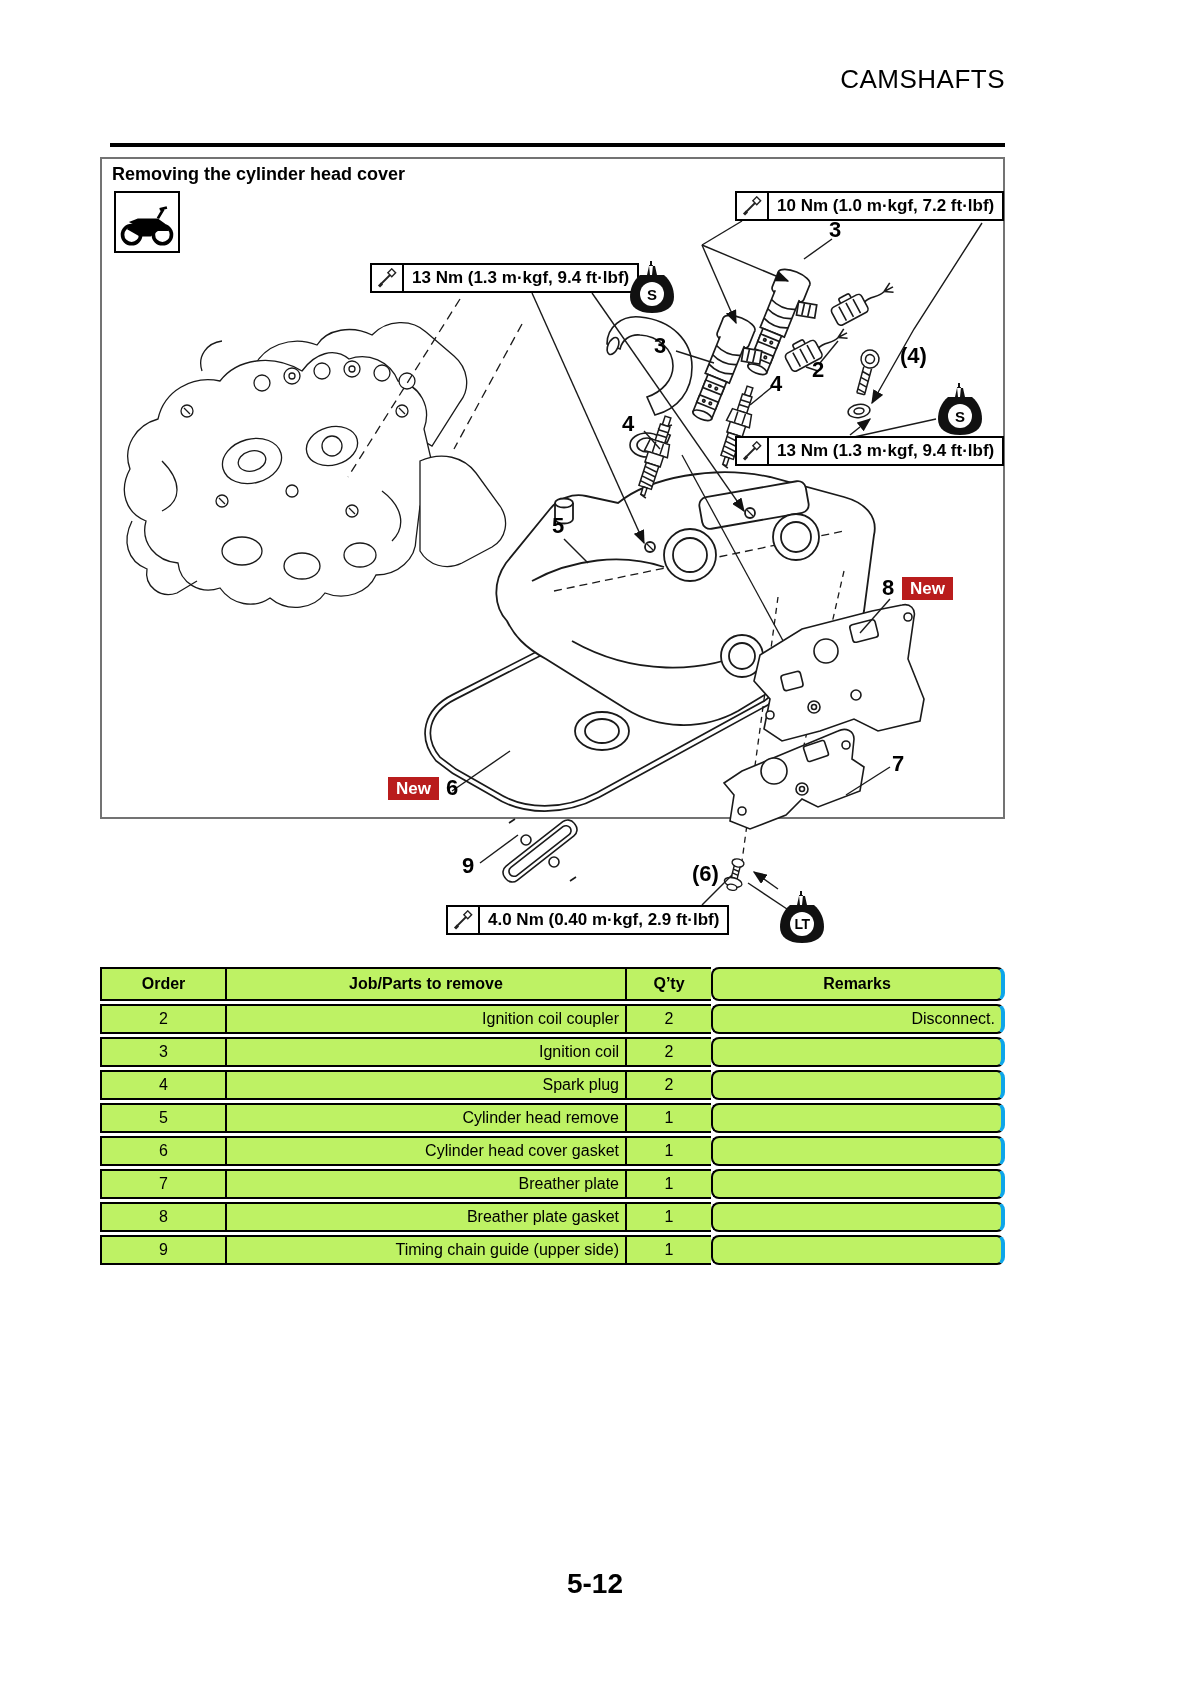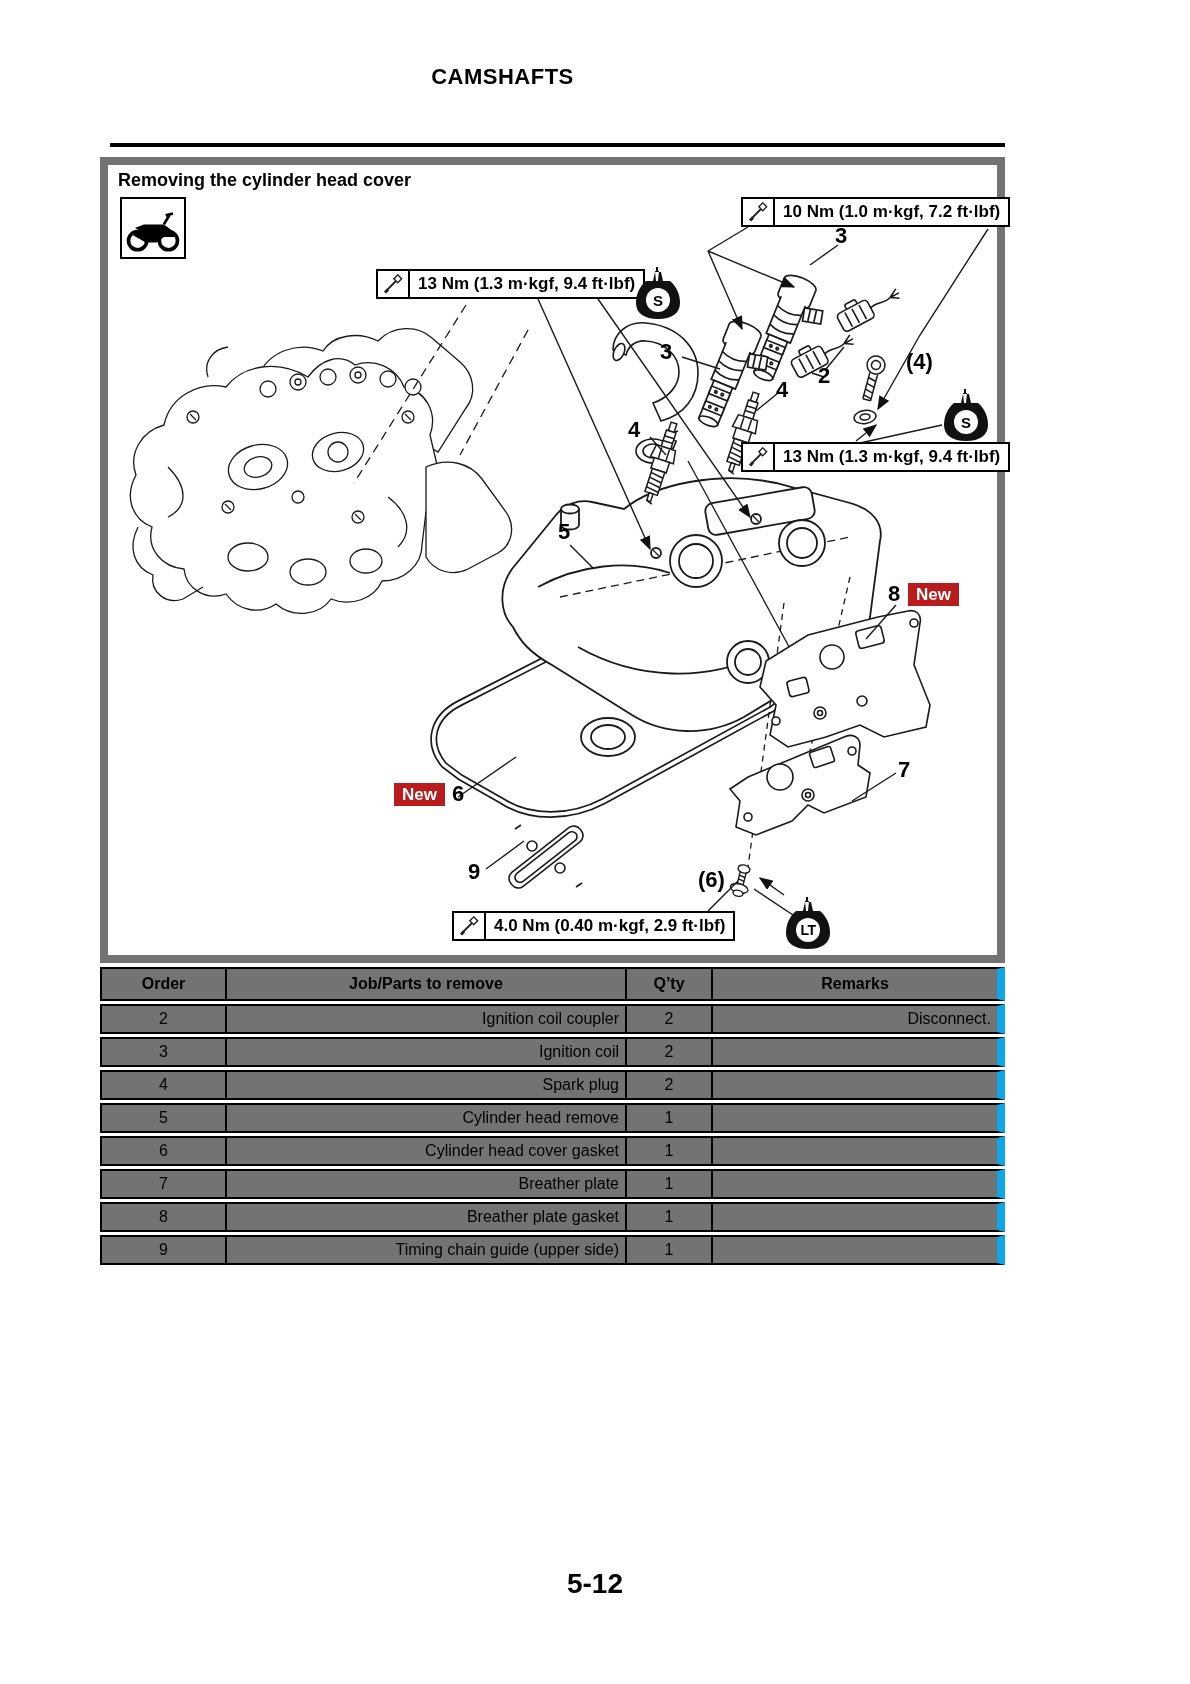--- a/index.html
+++ b/index.html
@@ -1,43 +1,43 @@
 <!DOCTYPE html>
 <html><head>
 <meta charset="utf-8">
 <style>
   html,body{margin:0;padding:0;background:#888;}
   .page{position:relative;width:1190px;height:1684px;background:#fff;margin:0 auto;
         font-family:"Liberation Sans",sans-serif;color:#000;overflow:hidden;}
-  .page-title{position:absolute;top:64px;left:0;width:1005px;text-align:center;
-        font-size:22px;font-weight:bold;letter-spacing:.5px;}
+  .page-title{position:absolute;top:64px;left:0;width:1005px;text-align:right;
+        font-size:26px;font-weight:normal;letter-spacing:.5px;}
   .title-rule{position:absolute;top:143px;left:110px;width:895px;height:4px;background:#000;}
-  .figure-box{position:absolute;left:100px;top:157px;width:905px;height:806px;
-        border:8px solid #737373;box-sizing:border-box;}
+  .figure-box{position:absolute;left:100px;top:157px;width:905px;height:662px;
+        border:2px solid #737373;box-sizing:border-box;}
   .fig-caption{position:absolute;left:10px;top:5px;font-size:18px;font-weight:bold;}
   .bike-box{position:absolute;left:12px;top:32px;width:66px;height:62px;border:2px solid #000;
         box-sizing:border-box;display:flex;align-items:center;justify-content:center;}
   .fig-art{position:absolute;left:0;top:0;width:901px;height:802px;}
   .torque-label{position:absolute;display:inline-flex;align-items:stretch;border:2px solid #000;
         background:#fff;height:30px;box-sizing:border-box;z-index:5;}
   .torque-icon{width:30px;border-right:2px solid #000;display:flex;align-items:center;justify-content:center;}
   .torque-text{display:flex;align-items:center;font-size:17px;font-weight:bold;padding:0 8px;white-space:nowrap;}
   .callout{position:absolute;font-size:22px;font-weight:bold;z-index:6;line-height:1;}
   .badge{position:absolute;background:#b91c1c;color:#fff;font-size:17px;font-weight:bold;
         padding:3px 8px;z-index:6;line-height:1;}
   .oilcan{position:absolute;width:44px;height:52px;z-index:5;}
   .oil-letter{position:absolute;left:10px;top:21px;width:24px;height:24px;background:#fff;
         border-radius:50%;display:flex;align-items:center;justify-content:center;
         font-size:15px;font-weight:bold;}
   .oil-letter.small{font-size:14px;letter-spacing:-.5px;}
   .parts-table{position:absolute;left:100px;top:964px;width:905px;border-collapse:separate;
         border-spacing:0 3px;table-layout:fixed;}
   .parts-table th,.parts-table td{border-top:2px solid #000;border-bottom:2px solid #000;
-        border-left:2px solid #000;box-sizing:border-box;background:#737373;}
-  .parts-table th:last-child,.parts-table td:last-child{border-right:8px solid #0ea5e9;}
+        border-left:2px solid #000;box-sizing:border-box;background:#bef264;}
+  .parts-table th:last-child,.parts-table td:last-child{border-right:4px solid #0ea5e9;border-radius:8px;}
   .parts-table th{font-size:16px;font-weight:bold;text-align:center;padding:6px 4px;}
   .parts-table td{font-size:16px;padding:4px 6px;height:26px;}
   .td-center{text-align:center;}
   .td-left{text-align:right;padding-left:14px !important;}
   .page-number{position:absolute;left:0;right:0;top:1568px;text-align:center;
         font-size:28px;font-weight:bold;}
   svg{display:block;}
 </style>
 </head>
 <body>

